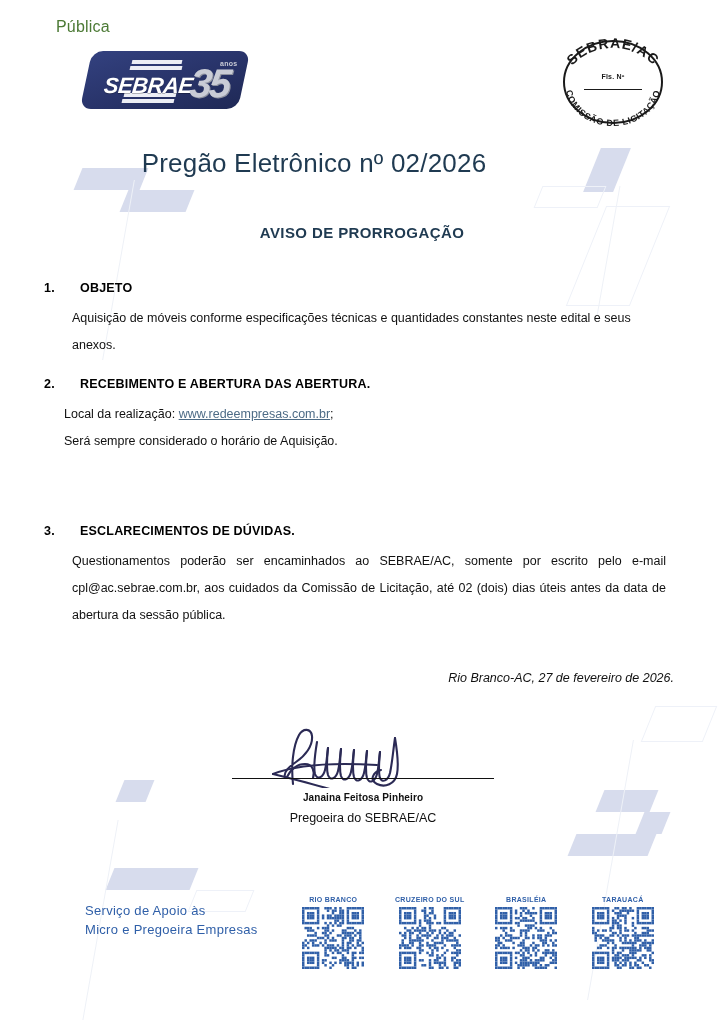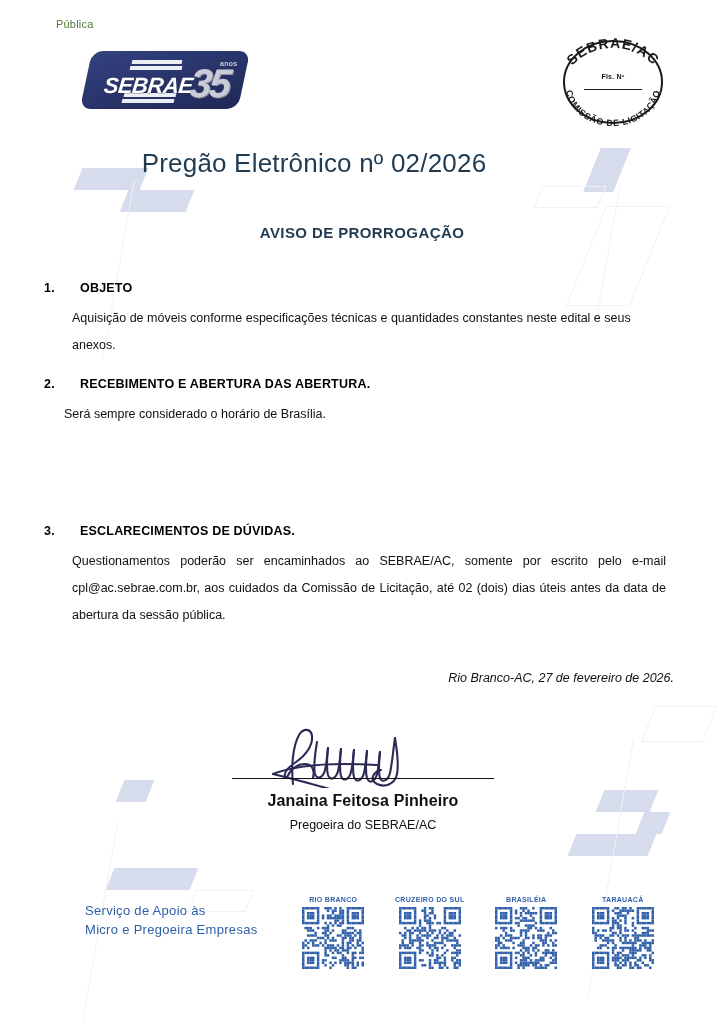--- a/index.html
+++ b/index.html
@@ -41,21 +41,21 @@
     background: #eef1f7;
     transform: skewX(-10deg);
     pointer-events: none;
   }
 
   
   #publica {
     position: absolute;
     left: 20px;
     top: 18px;
-    font-size: 11px;
+    font-size: 16px;
     color: #4c7a35;
     letter-spacing: .2px;
     padding-left: 36px;
   }
 
   
   #logo-wrap {
     position: absolute;
     left: 78px;
     top: 47px;
@@ -238,21 +238,21 @@
   #sig-rule {
     position: absolute;
     left: 0;
     top: 56px;
     width: 262px;
     height: 1px;
     background: #111;
   }
   #sig-name {
     margin-top: 4px;
-    font-size: 16px;
+    font-size: 10px;
     font-weight: bold;
     color: #111;
     letter-spacing: .1px;
   }
   #sig-role {
     margin-top: 8px;
     font-size: 12.5px;
     color: #111;
   }
 
@@ -359,21 +359,24 @@
       <p>Aquisição de móveis conforme especificações técnicas e quantidades constantes neste edital e seus anexos.</p>
     </div>
   </div>
 
   <div class="section" id="sec2">
     <div class="sec-head">
       <span class="sec-num">2.</span>
       <span class="sec-title">RECEBIMENTO E ABERTURA DAS ABERTURA.</span>
     </div>
     <div class="sec-body lines">
-      <div>Será sempre considerado o horário de Brasília.</div>
+      <div>
+        <span>Local da realização: </span><a class="link" href="#">www.redeempresas.com.br</a><span>;</span>
+      </div>
+      <div>Será sempre considerado o horário de Aquisição.</div>
     </div>
   </div>
 
   <div class="section" id="sec3">
     <div class="sec-head">
       <span class="sec-num">3.</span>
       <span class="sec-title">ESCLARECIMENTOS DE DÚVIDAS.</span>
     </div>
     <div class="sec-body justified">
       <p>Questionamentos poderão ser encaminhados ao SEBRAE/AC, somente por escrito pelo e-mail cpl@ac.sebrae.com.br, aos cuidados da Comissão de Licitação, até 02 (dois) dias úteis antes da data de abertura da sessão pública.</p>

